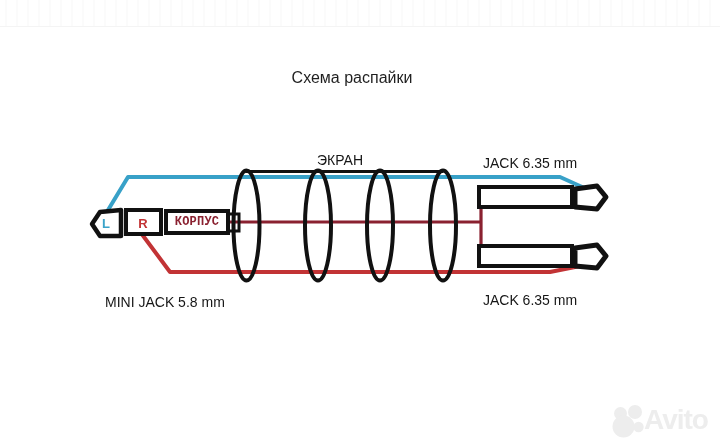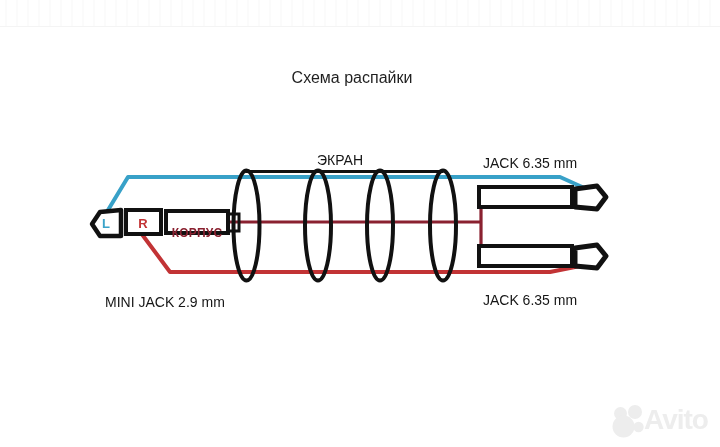--- a/index.html
+++ b/index.html
@@ -68,27 +68,27 @@
   </svg>
 
   <div class="label title centered" style="left:352px;top:78px;">Схема распайки</div>
 
   <div class="label part-label centered" style="left:340px;top:160px;">ЭКРАН</div>
 
   <div class="label part-label centered" style="left:530px;top:163px;">JACK 6.35 mm</div>
 
   <div class="label part-label centered" style="left:530px;top:300px;">JACK 6.35 mm</div>
 
-  <div class="label part-label" style="left:105px;top:294px;">MINI JACK 2.9 mm</div>
+  <div class="label part-label" style="left:105px;top:294px;">MINI JACK 5.8 mm</div>
 
   <div class="label pin-label pin-l centered" style="left:106px;top:223px;">L</div>
 
   <div class="label pin-label pin-r centered" style="left:143px;top:223px;">R</div>
 
-  <div class="label pin-sleeve centered" style="left:197px;top:233px;">КОРПУС</div>
+  <div class="label pin-sleeve centered" style="left:197px;top:222px;font-family:Liberation Mono, monospace;">КОРПУС</div>
 
   <div class="watermark">
     <svg width="40" height="40" viewBox="0 0 40 40">
       <circle cx="10.5" cy="11.5" r="6.5" fill="#ededed"></circle>
       <circle cx="25" cy="10" r="7" fill="#ededed"></circle>
       <circle cx="13.5" cy="24.5" r="11" fill="#ededed"></circle>
       <circle cx="28.5" cy="25" r="5.2" fill="#ededed"></circle>
     </svg>
     <span class="watermark-text">Avito</span>
   </div>

